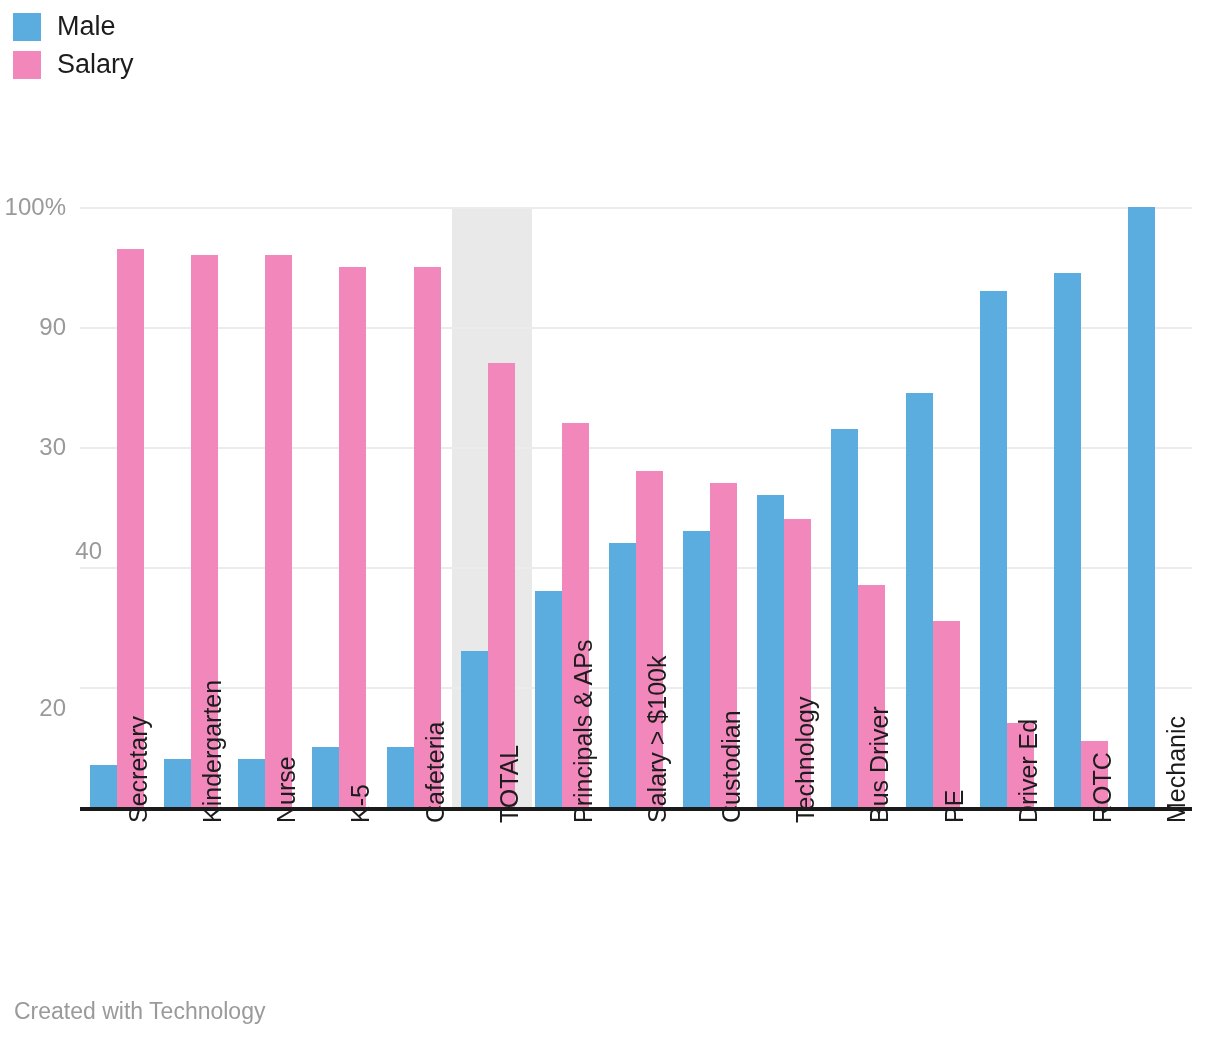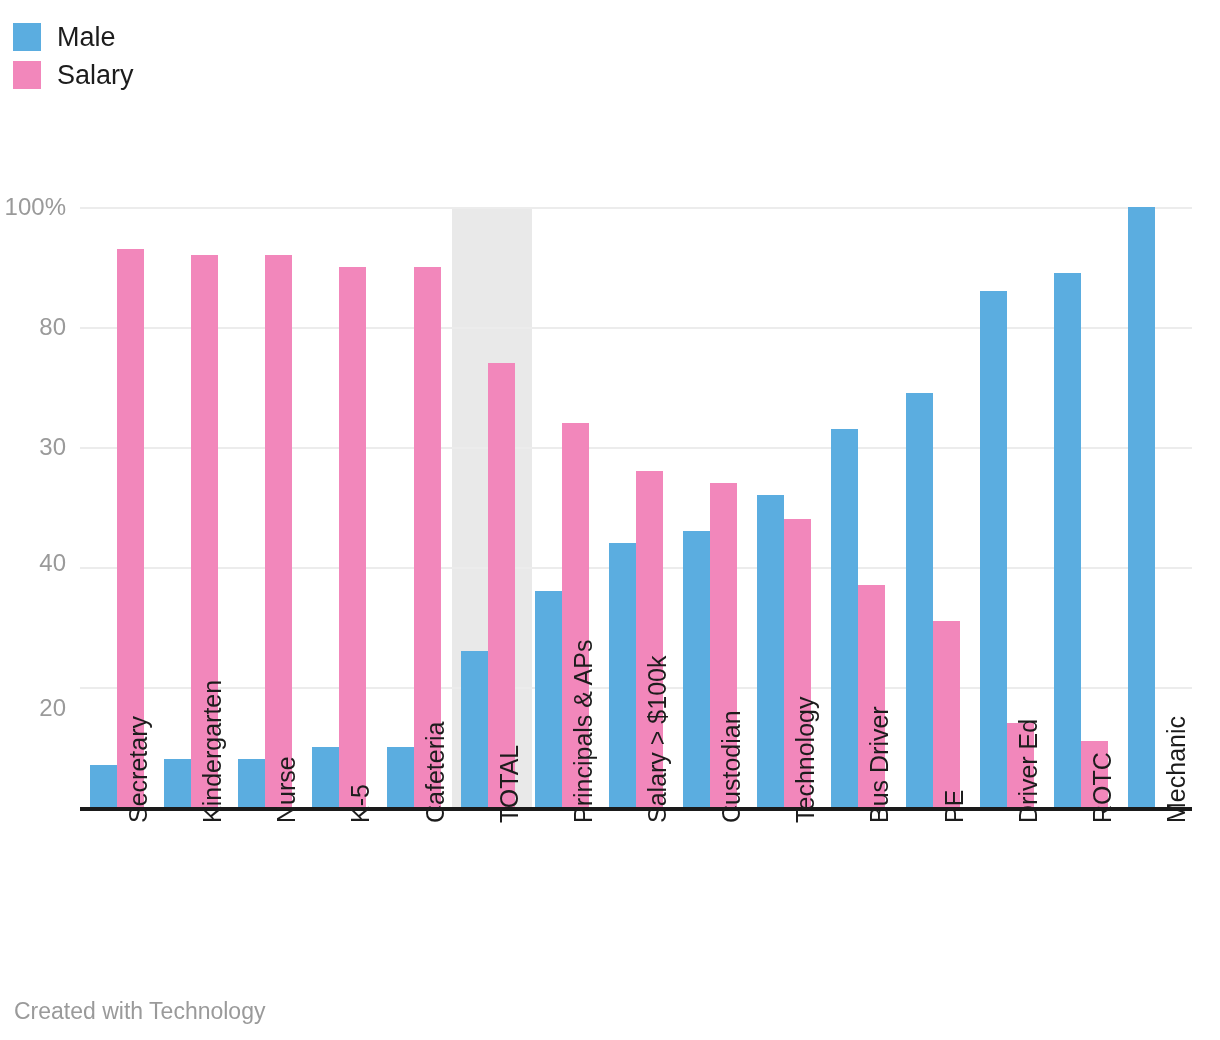--- a/index.html
+++ b/index.html
@@ -18,21 +18,21 @@
 
   
   #legend {
     position: absolute;
     left: 13px;
     top: 13px;
     width: 400px;
   }
   .legend-item {
     display: flex;
-    align-items: flex-end;
+    align-items: flex-start;
     height: 38px;
   }
   .legend-swatch {
     width: 28px;
     height: 28px;
     flex: 0 0 28px;
   }
   .legend-label {
     margin-left: 16px;
     font-size: 27px;
@@ -132,23 +132,23 @@
     </div>
   <div id="grid-layer">
       <div class="gridline" style="top: 166px;"></div>
       <div class="gridline" style="top: 286px;"></div>
       <div class="gridline" style="top: 406px;"></div>
       <div class="gridline" style="top: 526px;"></div>
       <div class="gridline" style="top: 646px;"></div>
     </div>
   <div id="ylabels-layer">
       <div class="ytick-label" style="top: 154px;">100%</div>
-      <div class="ytick-label" style="top: 274px;">80</div>
+      <div class="ytick-label" style="top: 274px;">90</div>
       <div class="ytick-label" style="top: 394px;">30</div>
-      <div class="ytick-label" style="top: 510px;">40</div>
+      <div class="ytick-label" style="top: 498px; padding-left: 36px;">40</div>
       <div class="ytick-label" style="top: 655px;">20</div>
     </div>
   <div class="bars-layer" id="bars-layer">
       <div class="bar male" style="left: 90px; width: 27px; height: 42px; bottom: 274px; background: rgb(91, 173, 224);"></div>
       <div class="bar female" style="left: 117px; width: 27px; height: 558px; bottom: 274px; background: rgb(242, 135, 187);"></div>
       <div class="bar male" style="left: 164px; width: 27px; height: 48px; bottom: 274px; background: rgb(91, 173, 224);"></div>
       <div class="bar female" style="left: 191px; width: 27px; height: 552px; bottom: 274px; background: rgb(242, 135, 187);"></div>
       <div class="bar male" style="left: 238px; width: 27px; height: 48px; bottom: 274px; background: rgb(91, 173, 224);"></div>
       <div class="bar female" style="left: 265px; width: 27px; height: 552px; bottom: 274px; background: rgb(242, 135, 187);"></div>
       <div class="bar male" style="left: 312px; width: 27px; height: 60px; bottom: 274px; background: rgb(91, 173, 224);"></div>

